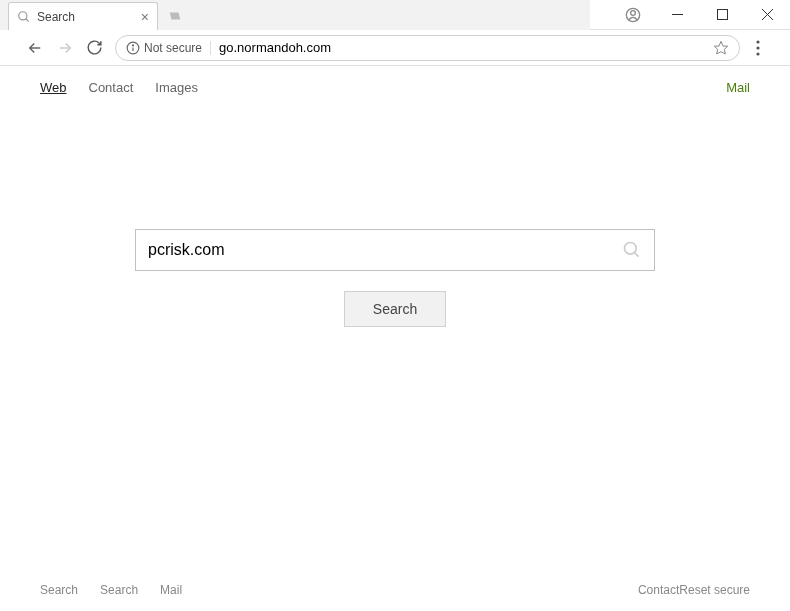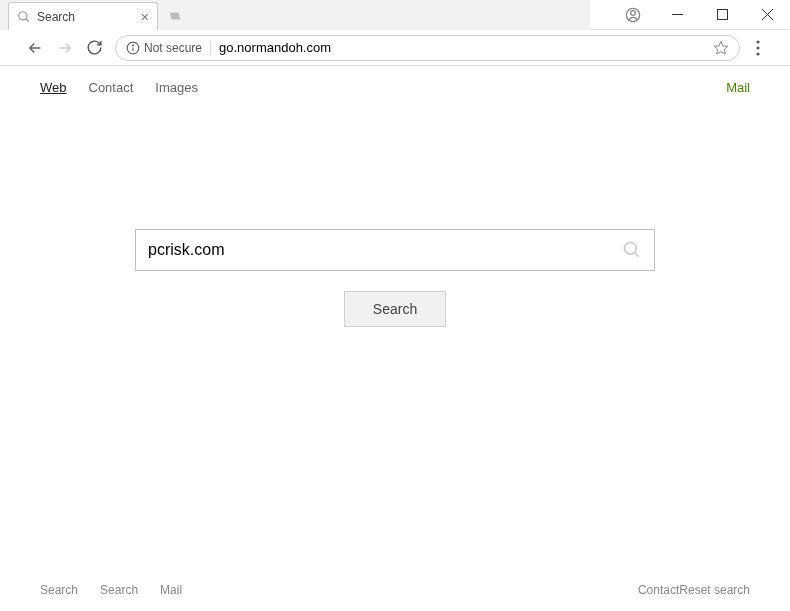--- a/index.html
+++ b/index.html
@@ -185,16 +185,16 @@
   </div>
 
   <div class="footer">
     <div class="footer-left">
       <a href="#">Search</a>
       <a href="#">Search</a>
       <a href="#">Mail</a>
     </div>
     <div class="footer-right">
       <a href="#">Contact</a>
-      <a href="#">Reset search</a>
+      <a href="#">Reset secure</a>
     </div>
   </div>
 </div>
 
 </body></html>

